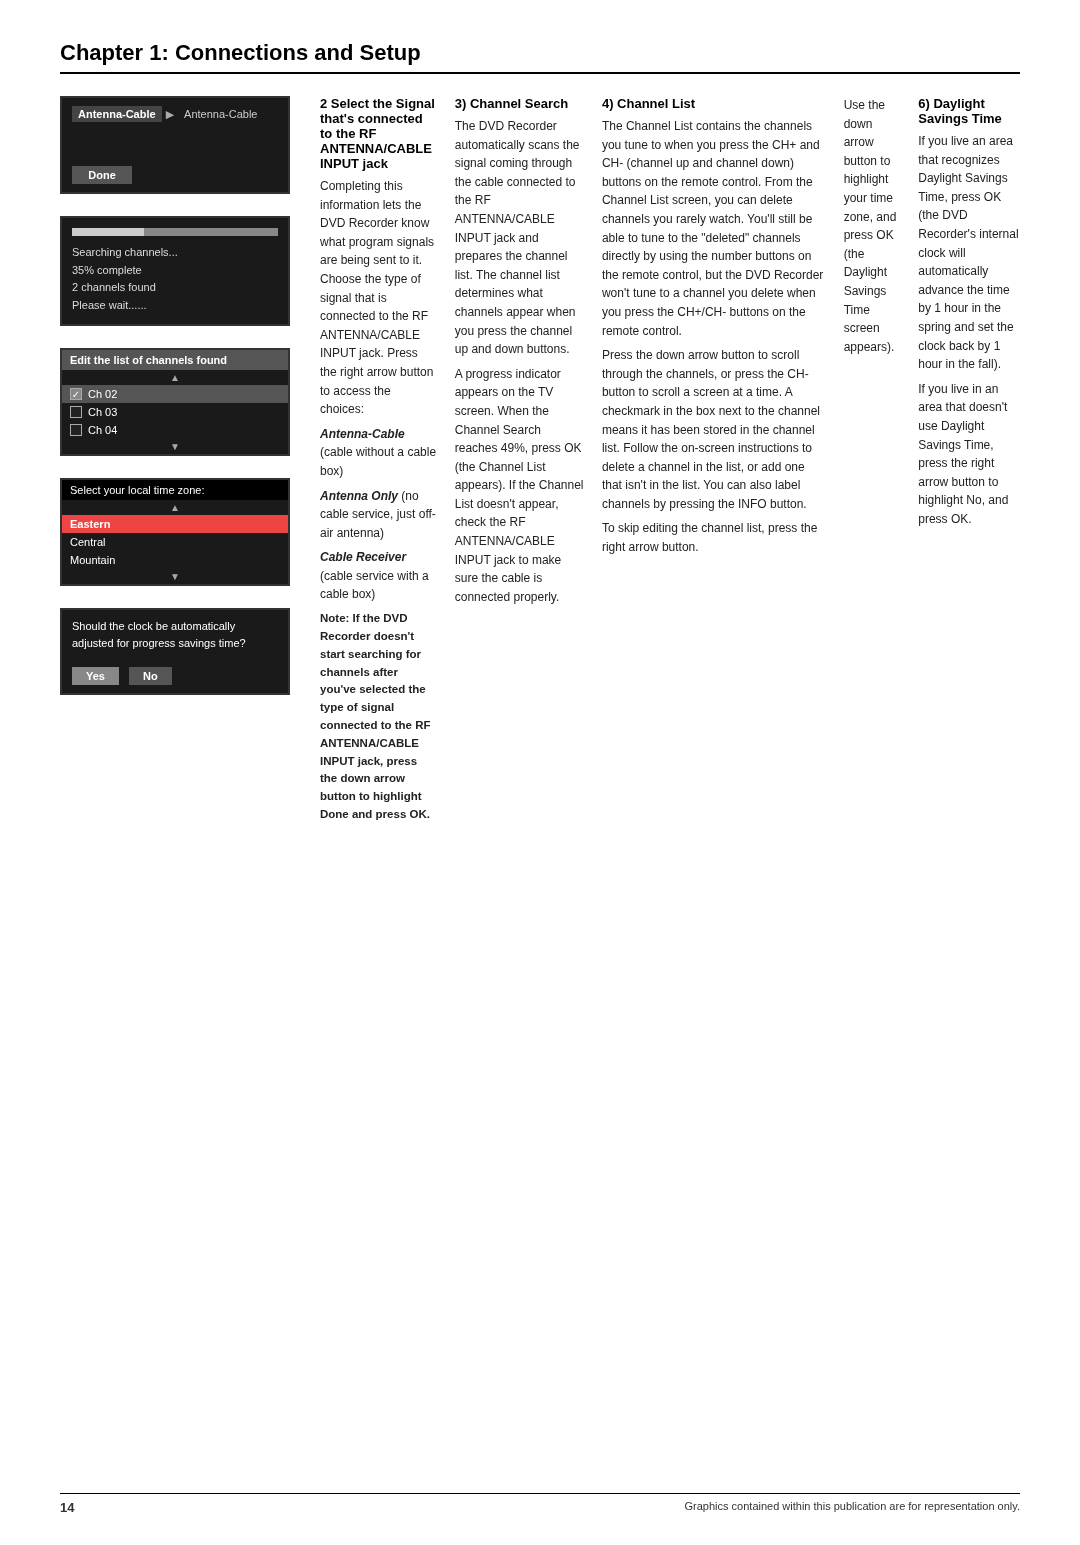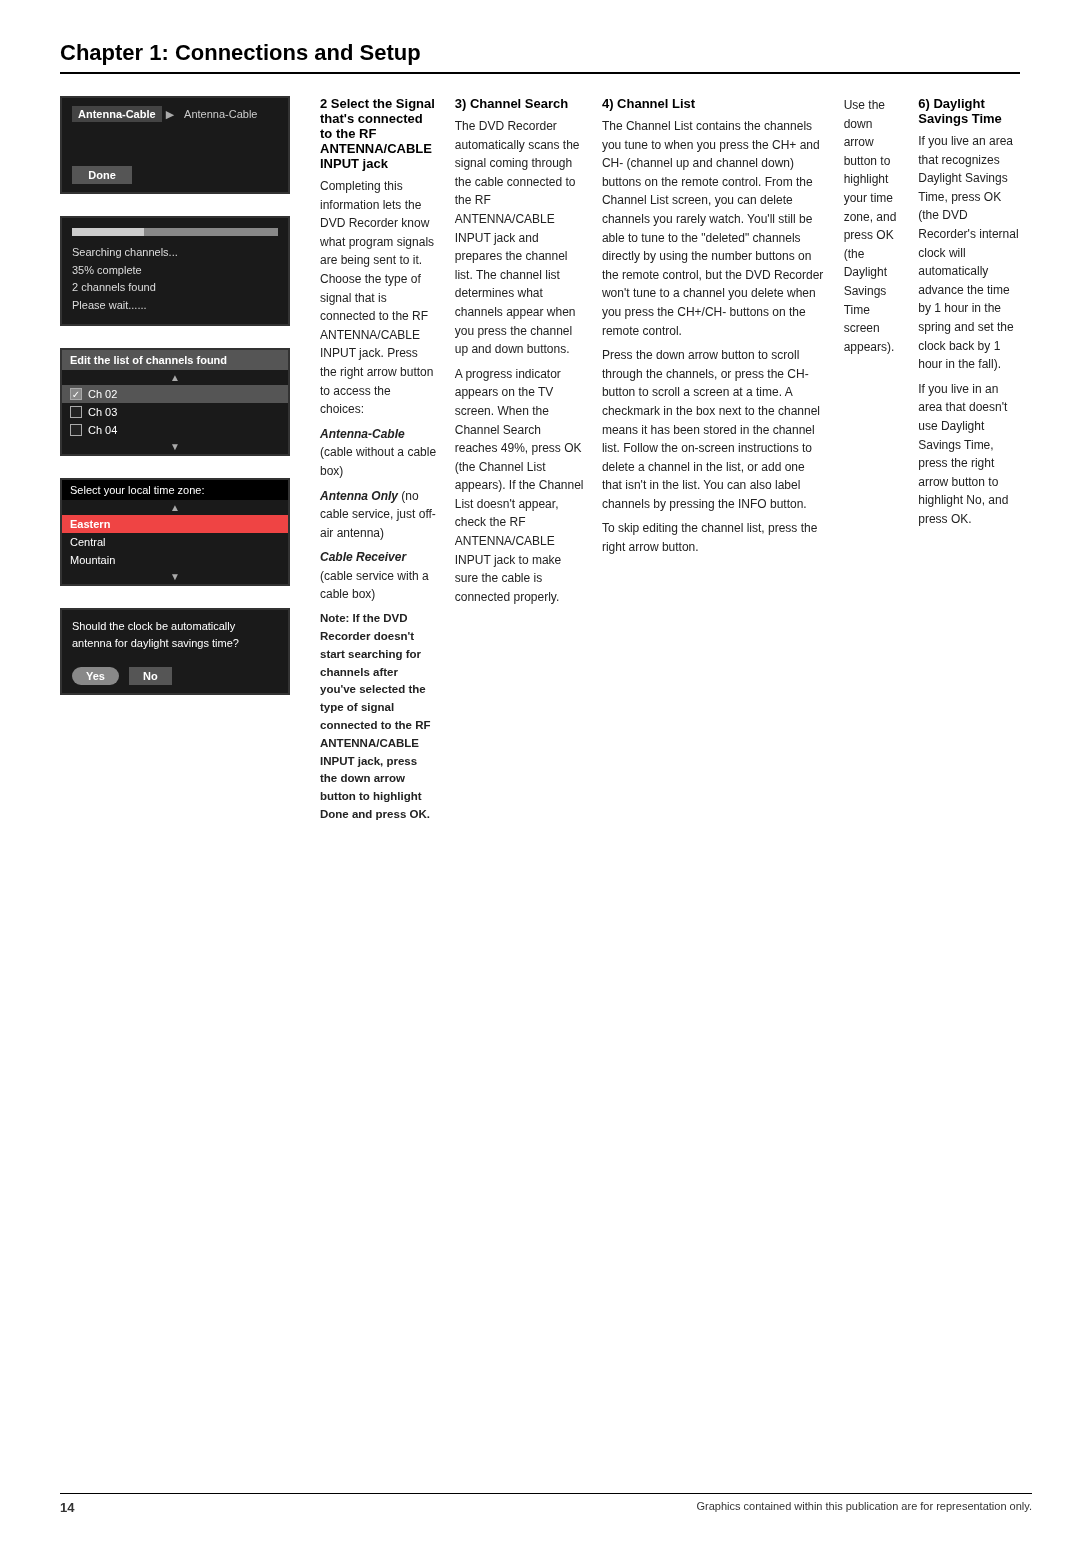--- a/index.html
+++ b/index.html
@@ -199,21 +199,20 @@
     }
     .dst-btn {
       background: #555;
       color: #fff;
       padding: 3px 14px;
       font-size: 11px;
       font-weight: bold;
     }
     .dst-btn.active {
       background: #888;
-      border-radius: 9px;
     }
 
     
     .section {
       margin-bottom: 10px;
     }
     .section-title {
       font-weight: bold;
       font-size: 13px;
       margin-bottom: 6px;
@@ -233,21 +232,21 @@
     .note-text {
       font-weight: bold;
       font-size: 11.5px;
     }
 
     
     .footer {
       position: fixed;
       bottom: 30px;
       left: 60px;
-      right: 48px;
+      right: 60px;
       border-top: 1px solid #000;
       padding-top: 6px;
       display: flex;
       justify-content: space-between;
       font-size: 11px;
       color: #333;
     }
     .page-number {
       font-weight: bold;
       font-size: 13px;
@@ -306,21 +305,21 @@
     <div class="timezone-screen">
       <div class="timezone-header">Select your local time zone:</div>
       <div class="timezone-arrow">▲</div>
       <div class="timezone-item selected">Eastern</div>
       <div class="timezone-item">Central</div>
       <div class="timezone-item">Mountain</div>
       <div class="timezone-arrow">▼</div>
     </div>
 
     <div class="dst-screen">
-      <div class="dst-question">Should the clock be automatically antenna for daylight savings time?</div>
+      <div class="dst-question">Should the clock be automatically adjusted for progress savings time?</div>
       <div class="dst-buttons">
         <span class="dst-btn active">Yes</span>
         <span class="dst-btn">No</span>
       </div>
     </div>
 
   </div>
 
   <div class="right-column">
 

